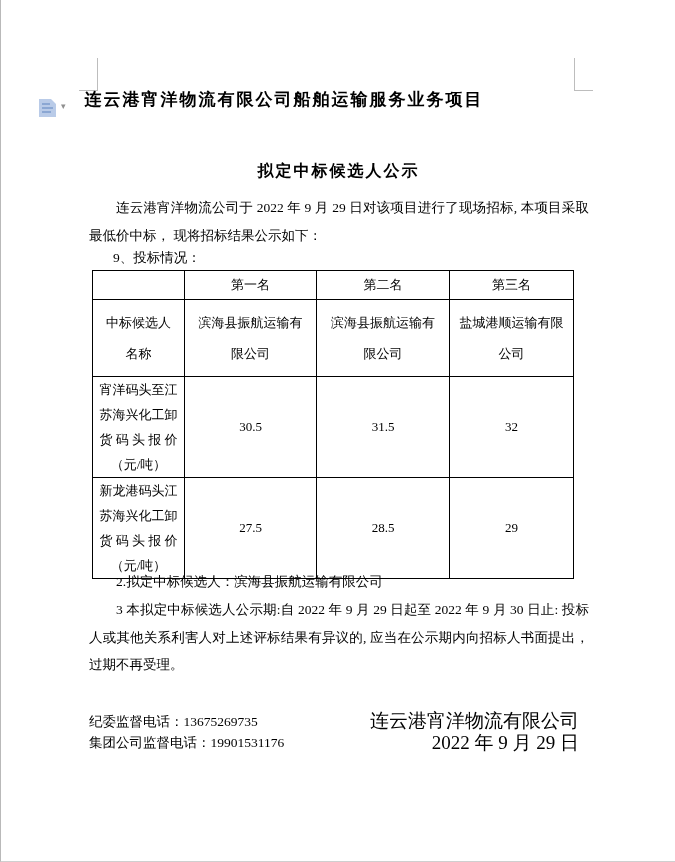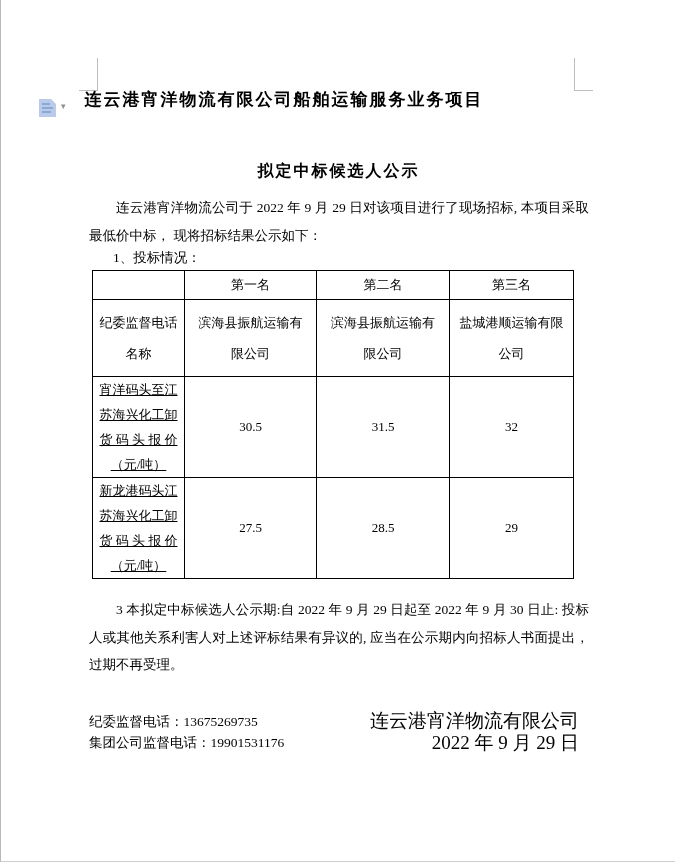--- a/index.html
+++ b/index.html
@@ -63,21 +63,21 @@
   .bid-table td {
     border:1px solid #000000;
     font-size:13px; text-align:center; vertical-align:middle;
     white-space:pre-line; padding:0 3px; overflow:hidden;
   }
   .row-head   { height:29px;margin-top:40px; }
   .row-names  { height:77px; }
   .row-names td { line-height:31px; }
   .row-price1 { height:99px; }
   .row-price2 { height:88px;padding-left:32px; }
-  .label-cell { text-align:left; line-height:25px; padding:2px 5px;text-decoration:underline; }
+  .label-cell { text-align:left; line-height:25px; padding:2px 5px; }
   .name-label-cell { line-height:31px; }
 
   .sec2 {
     position:absolute; top:573px; left:88px; width:500px;
     font-size:13.5px; text-indent:2em;
   }
   .sec3 {
     position:absolute; top:596px; left:88px; width:500px;
     font-size:13.5px; line-height:27.5px; text-indent:2em; text-align:justify;
   }
@@ -104,38 +104,38 @@
     <span class="line l2"></span>
     <span class="line l3"></span>
   </div>
   <span class="paste-dropdown">▾</span>
 
   <div class="doc-title">连云港宵洋物流有限公司船舶运输服务业务项目</div>
   <div class="doc-subtitle">拟定中标候选人公示</div>
 
   <div class="intro">连云港宵洋物流公司于 2022 年 9 月 29 日对该项目进行了现场招标, 本项目采取最低价中标， 现将招标结果公示如下：</div>
 
-  <div class="sec1">1、投标情况：</div>
+  <div class="sec1">9、投标情况：</div>
 
   <table class="bid-table">
     <colgroup>
       <col style="width:92px">
         <col style="width:132px">
         <col style="width:133px">
         <col style="width:124px">
     </colgroup>
     <tbody>
         <tr class="row-head">
       <td></td>
       <td>第一名</td>
       <td>第二名</td>
       <td>第三名</td>
     </tr>
     <tr class="row-names">
-      <td class="name-label-cell">纪委监督电话
+      <td class="name-label-cell">中标候选人
 名称</td>
       <td>滨海县振航运输有
 限公司</td>
       <td>滨海县振航运输有
 限公司</td>
       <td>盐城港顺运输有限
 公司</td>
     </tr>
     <tr class="row-price1">
       <td class="label-cell">宵洋码头至江
@@ -151,20 +151,21 @@
 苏海兴化工卸
 货 码 头 报 价
 （元/吨）</td>
       <td>27.5</td>
       <td>28.5</td>
       <td>29</td>
     </tr>
   </tbody>
     </table>
 
+  <div class="sec2">2.拟定中标候选人：滨海县振航运输有限公司</div>
   <div class="sec3">3 本拟定中标候选人公示期:自 2022 年 9 月 29 日起至 2022 年 9 月 30 日止: 投标人或其他关系利害人对上述评标结果有异议的, 应当在公示期内向招标人书面提出，过期不再受理。</div>
 
   <div class="phones">
     <div>纪委监督电话：13675269735</div>
     <div>集团公司监督电话：19901531176</div>
   </div>
 
   <div class="signoff">
     <div>连云港宵洋物流有限公司</div>
     <div>2022 年 9 月 29 日</div>

